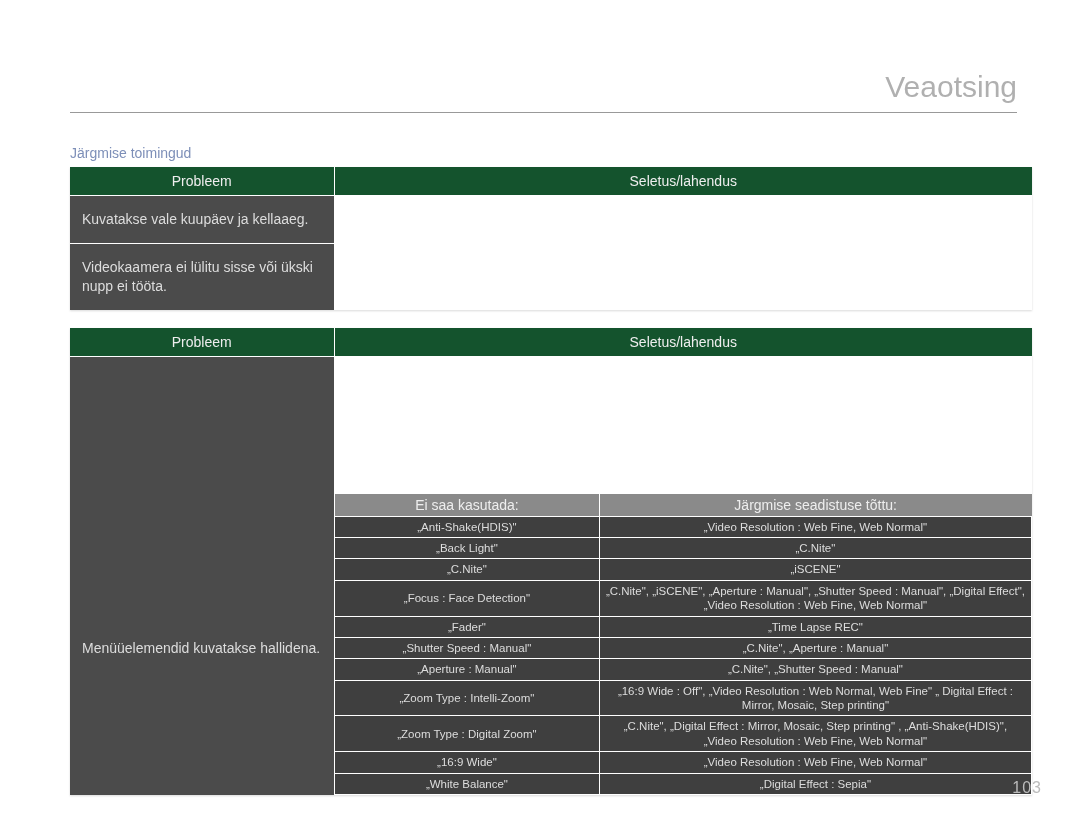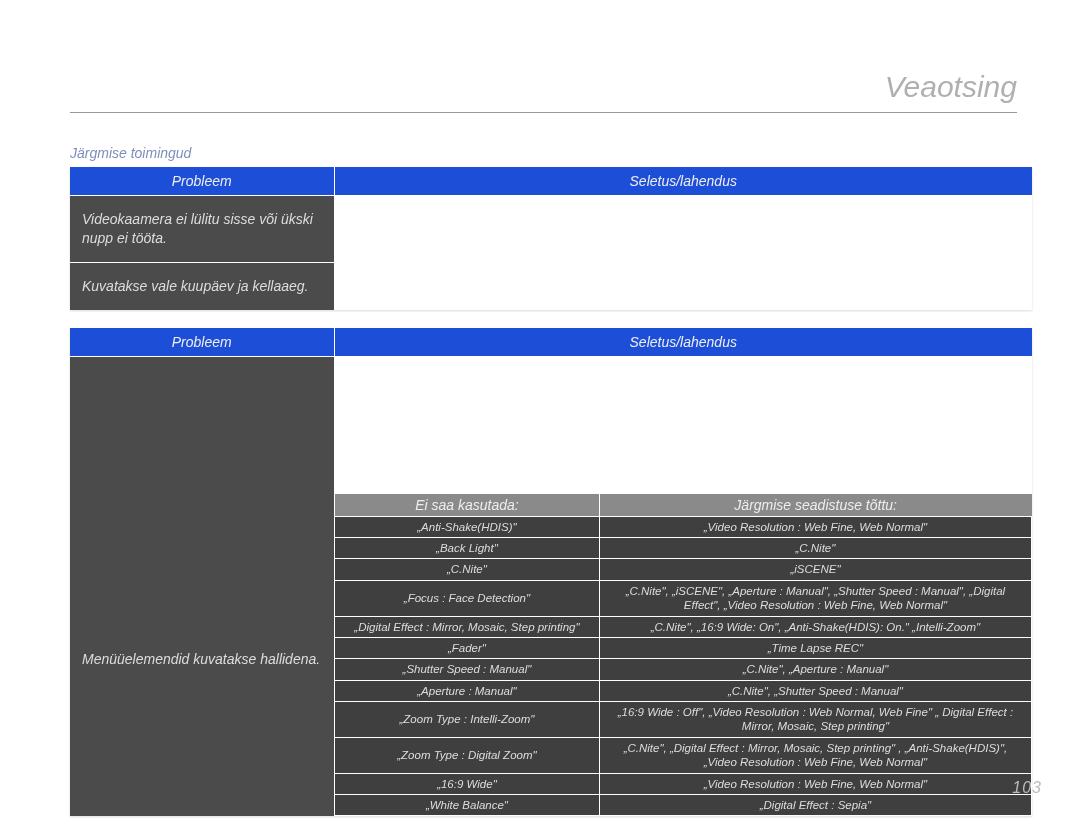--- a/index.html
+++ b/index.html
@@ -12,21 +12,20 @@
     color: #444;
     font-size: 14px;
     overflow: hidden;
   }
   .page {
     position: relative;
     width: 1072px;
     height: 827px;
     box-sizing: border-box;
     padding: 80px 40px 20px 70px;
-    font-style: italic;
   }
   .page-title {
     position: absolute;
     top: 70px;
     right: 55px;
     font-size: 30px;
     color: #b0b0b0;
     font-weight: 400;
   }
   .hr {
@@ -40,21 +39,21 @@
     margin: 20px 0 4px 0;
     font-weight: 400;
   }
   table.main {
     width: 100%;
     border-collapse: collapse;
     margin: 6px 0 18px 0;
     box-shadow: 0 1px 2px rgba(0,0,0,0.15);
   }
   table.main th {
-    background: #1d4ed8;
+    background: #14532d;
     color: #eee;
     font-weight: 400;
     padding: 6px 8px;
     text-align: center;
     font-size: 14px;
     border-right: 1px solid #fff;
   }
   table.main th:last-child { border-right: none; text-align: center; }
   table.main td {
     vertical-align: middle;
@@ -125,25 +124,25 @@
     <colgroup>
         <col style="width:240px">
         <col>
       </colgroup>
     <tbody>
         <tr>
       <th>Probleem</th>
       <th>Seletus/lahendus</th>
     </tr>
     <tr>
+      <td class="colA">Kuvatakse vale kuupäev ja kellaaeg.</td>
+      <td class="colB"></td>
+    </tr>
+    <tr>
       <td class="colA">Videokaamera ei lülitu sisse või ükski nupp ei tööta.</td>
-      <td class="colB"></td>
-    </tr>
-    <tr>
-      <td class="colA">Kuvatakse vale kuupäev ja kellaaeg.</td>
       <td class="colB"></td>
     </tr>
   </tbody>
     </table>
 
   <table class="main">
     <colgroup>
         <col style="width:240px">
         <col>
       </colgroup>
@@ -179,24 +178,20 @@
                   </tr>
                   <tr>
                     <td>„C.Nite"</td>
                     <td>„iSCENE"</td>
                   </tr>
                   <tr>
                     <td>„Focus : Face Detection"</td>
                     <td>„C.Nite", „iSCENE", „Aperture : Manual", „Shutter Speed : Manual", „Digital Effect", „Video Resolution : Web Fine, Web Normal"</td>
                   </tr>
                   <tr>
-                    <td>„Digital Effect : Mirror, Mosaic, Step printing"</td>
-                    <td>„C.Nite", „16:9 Wide: On", „Anti-Shake(HDIS): On." „Intelli-Zoom"</td>
-                  </tr>
-                  <tr>
                     <td>„Fader"</td>
                     <td>„Time Lapse REC"</td>
                   </tr>
                   <tr>
                     <td>„Shutter Speed : Manual"</td>
                     <td>„C.Nite", „Aperture : Manual"</td>
                   </tr>
                   <tr>
                     <td>„Aperture : Manual"</td>
                     <td>„C.Nite", „Shutter Speed : Manual"</td>

